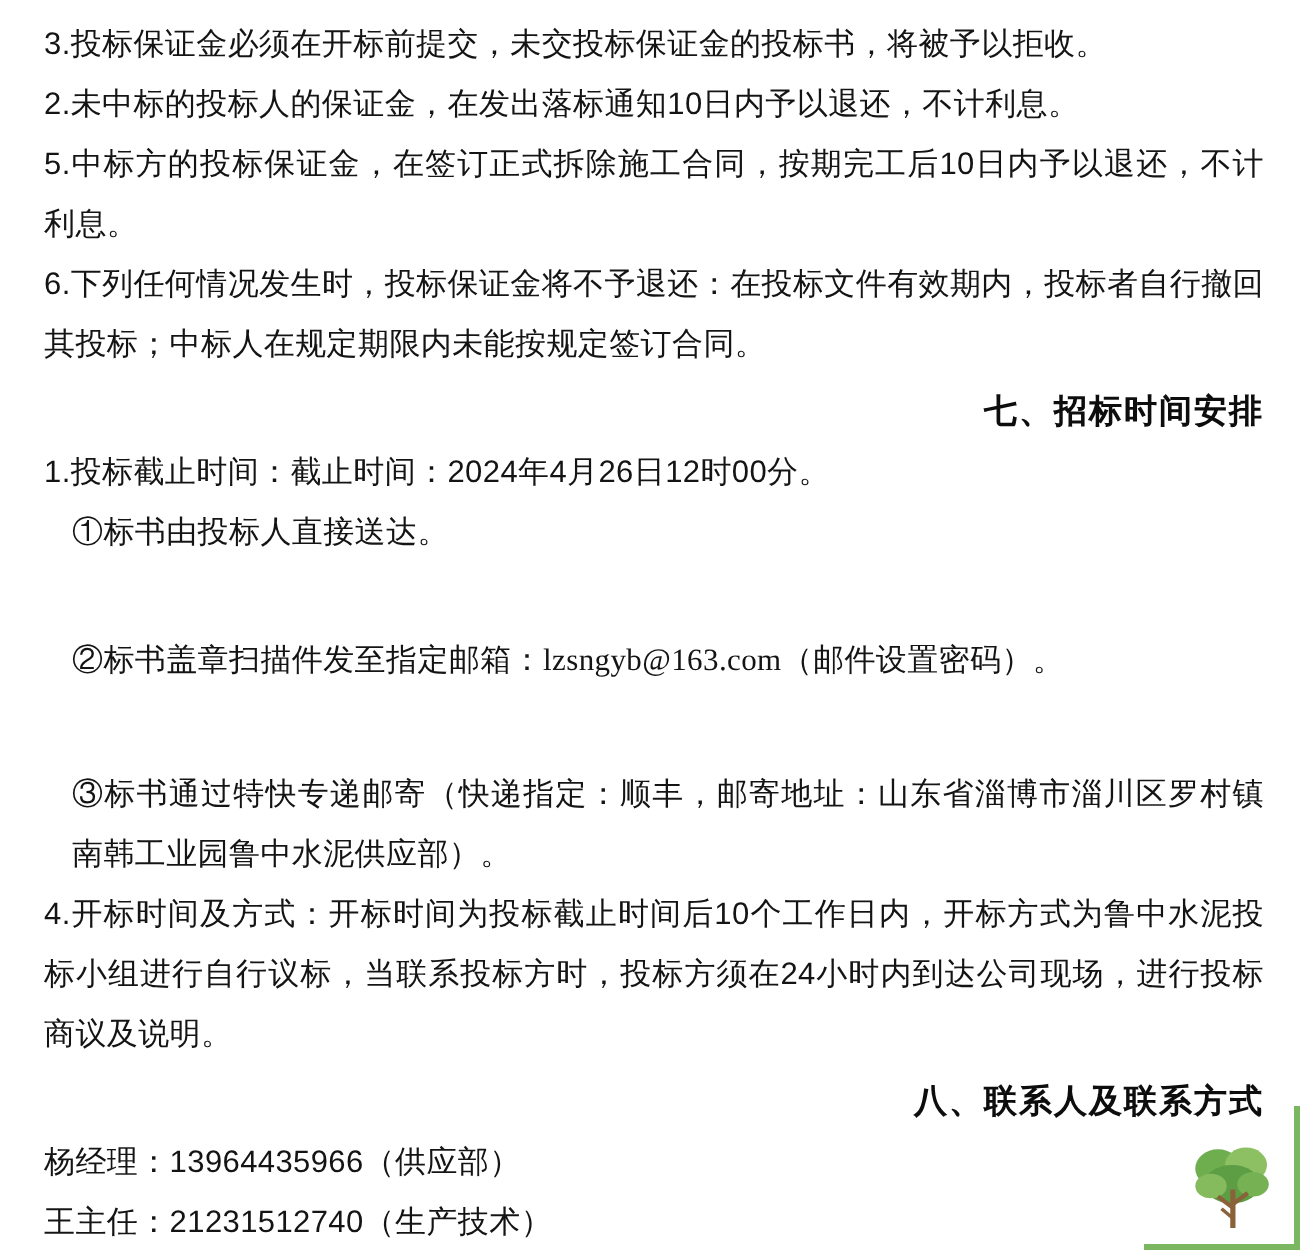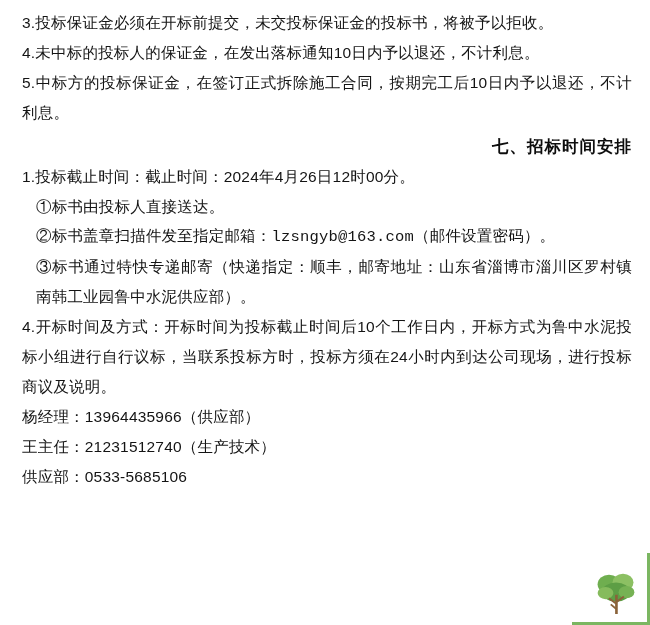--- a/index.html
+++ b/index.html
@@ -39,23 +39,25 @@
     letter-spacing: 1px;
     color: #0d0d0d;
     padding-left: 16px;
     text-align: right;
   }
   .sub {
     padding-left: 14px;
   }
   .sub2 {
     padding-left: 14px;
+    margin-top: 37px;
   }
   .mono {
-    font-family: Liberation Mono, monospace;
+    font-family: Liberation Serif, serif;
+    margin-top: 34px;
   }
   .tree {
     position: absolute;
     right: 6px;
     bottom: 4px;
     width: 56px;
     height: 56px;
   }
   .corner {
     position: absolute;
@@ -68,31 +70,33 @@
     box-sizing: border-box;
     pointer-events: none;
   }
 </style>
 </head>
 <body>
 
 <div class="page">
 
   <p class="para">3.投标保证金必须在开标前提交，未交投标保证金的投标书，将被予以拒收。</p>
-  <p class="para">4.未中标的投标人的保证金，在发出落标通知10日内予以退还，不计利息。</p>
+  <p class="para">2.未中标的投标人的保证金，在发出落标通知10日内予以退还，不计利息。</p>
   <p class="para">5.中标方的投标保证金，在签订正式拆除施工合同，按期完工后10日内予以退还，不计利息。</p>
+  <p class="para">6.下列任何情况发生时，投标保证金将不予退还：在投标文件有效期内，投标者自行撤回其投标；中标人在规定期限内未能按规定签订合同。</p>
 
   <h2 class="heading">七、招标时间安排</h2>
 
   <p class="para">1.投标截止时间：截止时间：2024年4月26日12时00分。</p>
   <p class="para sub">①标书由投标人直接送达。</p>
   <p class="para sub mono">②标书盖章扫描件发至指定邮箱：lzsngyb@163.com（邮件设置密码）。</p>
   <p class="para sub2">③标书通过特快专递邮寄（快递指定：顺丰，邮寄地址：山东省淄博市淄川区罗村镇南韩工业园鲁中水泥供应部）。</p>
   <p class="para">4.开标时间及方式：开标时间为投标截止时间后10个工作日内，开标方式为鲁中水泥投标小组进行自行议标，当联系投标方时，投标方须在24小时内到达公司现场，进行投标商议及说明。</p>
 
+  <h2 class="heading">八、联系人及联系方式</h2>
 
   <p class="para">杨经理：13964435966（供应部）</p>
   <p class="para">王主任：21231512740（生产技术）</p>
   <p class="para">供应部：0533-5685106</p>
 
   <div class="corner"></div>
 
   <svg class="tree" viewBox="0 0 64 64">
     <ellipse cx="24" cy="22" rx="13" ry="11" fill="#6fae4f"></ellipse>
     <ellipse cx="40" cy="20" rx="12" ry="10" fill="#8cc063"></ellipse>

